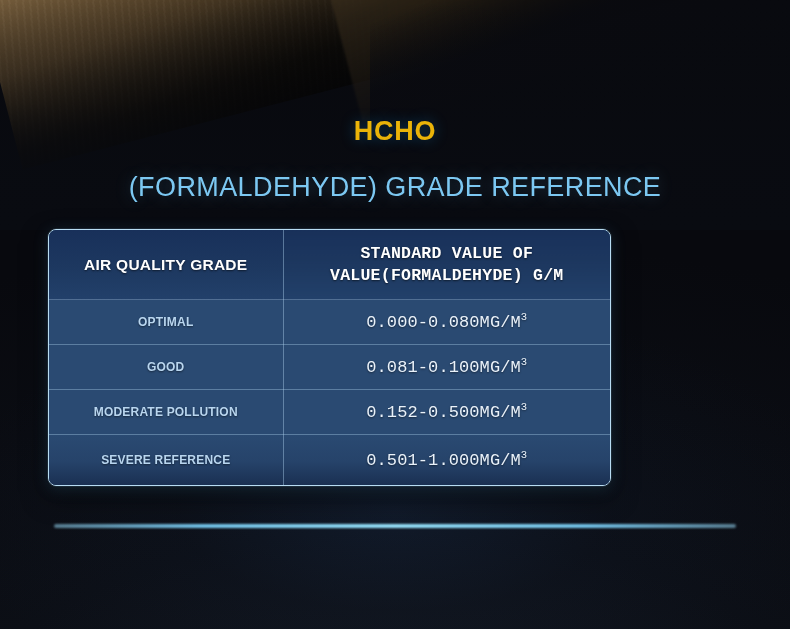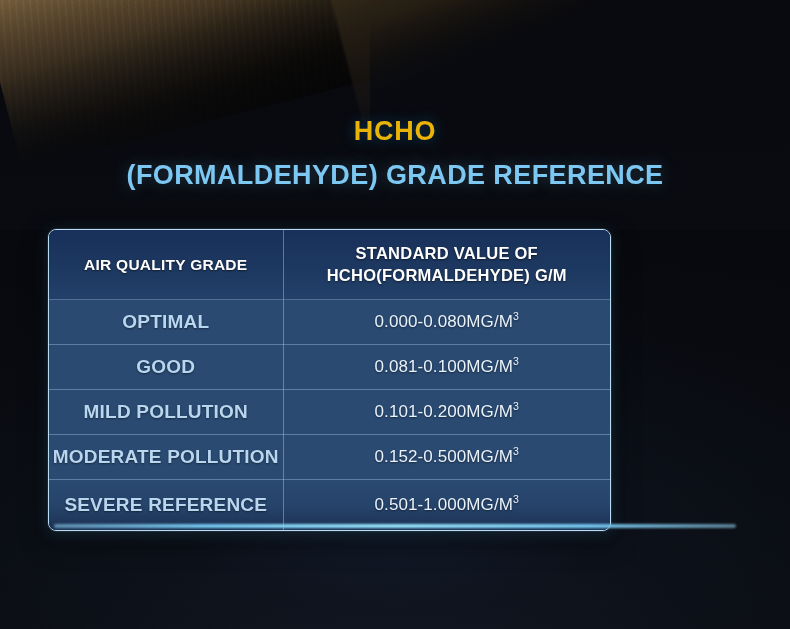--- a/index.html
+++ b/index.html
@@ -108,23 +108,23 @@
   .title-line1 {
     display: block;
     font-size: 27px;
     font-weight: bold;
     letter-spacing: 0.7px;
     color: #eab308;
     text-shadow: 0 0 14px rgba(24,154,233,0.38);
   }
   .title-line2 {
     display: block;
-    margin-top: 17px;
+    margin-top: 29px;
     font-size: 27px;
-    font-weight: bold;
+    font-weight: normal;
     letter-spacing: 0.4px;
     color: #7cc8f2;
     text-shadow: 0 0 16px rgba(124,200,242,0.30);
   }
 
   
   .table-wrap {
     position: absolute;
     left: 48px;
     top: 229px;
@@ -169,20 +169,21 @@
   .grade-table td {
     border-right: 1px solid rgba(168,205,233,0.45);
     border-bottom: 1px solid rgba(168,205,233,0.40);
     text-align: center;
     vertical-align: middle;
     padding: 0;
   }
   .grade-table th:last-child,
   .grade-table td:last-child {
     border-right: none;
+    font-family: Liberation Mono, monospace;
   }
   .grade-table tr:last-child td {
     border-bottom: none;
   }
 
   
   .hdr-row th {
     height: 69px;
     background: linear-gradient(180deg, #18305a 0%, #1d3860 55%, #22406a 100%);
     color: #ffffff;
@@ -196,21 +197,21 @@
   .hdr-row th.hdr-grade { font-size: 15.5px; }
 
   
   .grade-table tbody tr { background: #2a4a72; }
   .grade-table tbody tr td { height: 44px; }
   .grade-table tbody tr.row-last { background: linear-gradient(180deg, #2a4a72 0%, #26436a 52%, #1a2f51 100%); }
   .grade-table tbody tr.row-last td { height: 50px; }
 
   .cell-grade {
     color: #b9d6ef;
-    font-size: 19px;
+    font-size: 12px;
     font-weight: bold;
     letter-spacing: 0.2px;
     text-shadow: 0 1px 2px rgba(0,0,0,0.45);
   }
   .cell-value {
     color: #eaf2fa;
     font-size: 17px;
     font-weight: normal;
     letter-spacing: 0.1px;
     text-shadow: 0 1px 2px rgba(0,0,0,0.45);
@@ -243,38 +244,34 @@
     <table class="grade-table">
       <colgroup>
           <col class="c1">
           <col class="c2">
         </colgroup>
       <thead>
         <tr class="hdr-row">
           <th class="hdr-grade">AIR QUALITY GRADE</th>
           <th>
             <span>STANDARD VALUE OF</span><br>
-            <span>HCHO(FORMALDEHYDE) G/M</span>
+            <span>VALUE(FORMALDEHYDE) G/M</span>
           </th>
         </tr>
       </thead>
       <tbody>
         <tr>
           <td class="cell-grade">OPTIMAL</td>
           <td class="cell-value"><span>0.000-0.080MG/M</span><sup>3</sup></td>
         </tr>
         <tr>
           <td class="cell-grade">GOOD</td>
           <td class="cell-value"><span>0.081-0.100MG/M</span><sup>3</sup></td>
         </tr>
         <tr>
-          <td class="cell-grade">MILD POLLUTION</td>
-          <td class="cell-value"><span>0.101-0.200MG/M</span><sup>3</sup></td>
-        </tr>
-        <tr>
           <td class="cell-grade">MODERATE POLLUTION</td>
           <td class="cell-value"><span>0.152-0.500MG/M</span><sup>3</sup></td>
         </tr>
         <tr class="row-last">
           <td class="cell-grade">SEVERE REFERENCE</td>
           <td class="cell-value"><span>0.501-1.000MG/M</span><sup>3</sup></td>
         </tr>
       </tbody>
     </table>
   </div>

